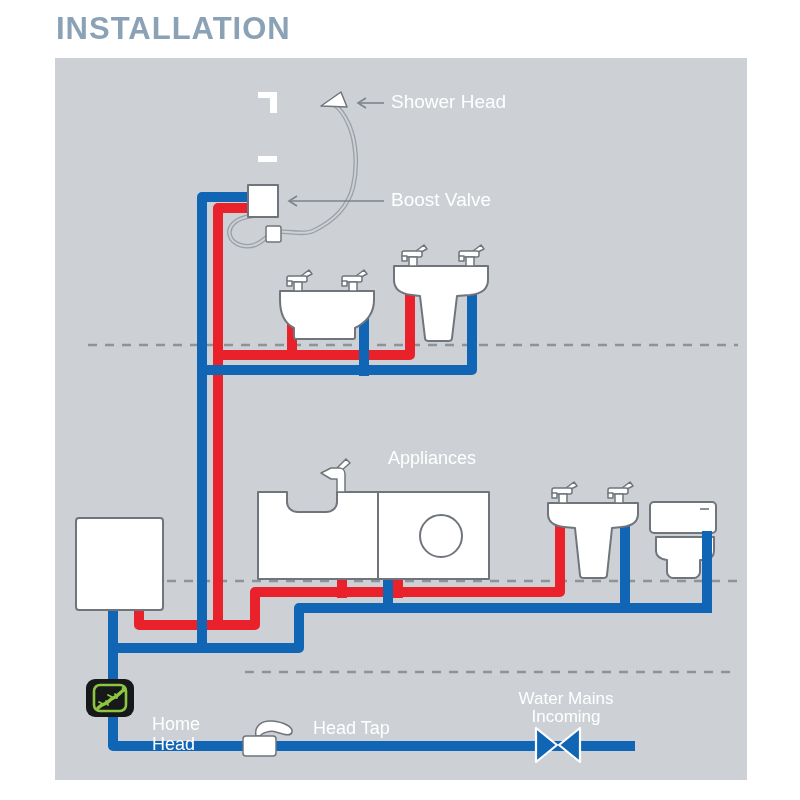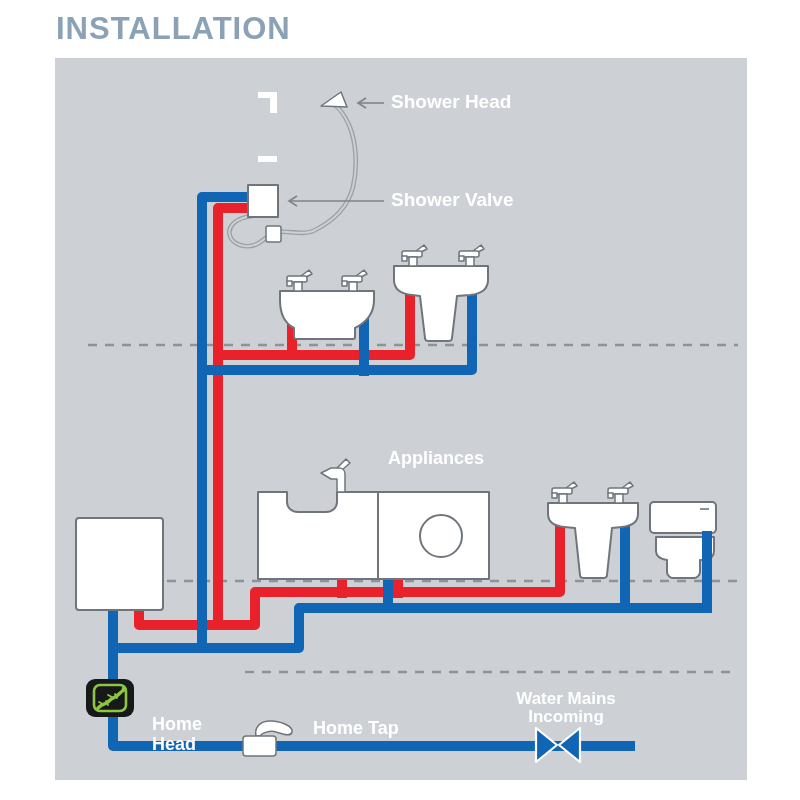--- a/index.html
+++ b/index.html
@@ -19,21 +19,21 @@
     position:absolute;left:56px;top:11px;
     font-size:31px;font-weight:bold;letter-spacing:1px;
     color:var(--title-text);
   }
   .panel{
     position:absolute;left:55px;top:58px;width:692px;height:722px;
     background:var(--panel-bg);
   }
   svg{position:absolute;left:0;top:0;}
   .lbl{
-    position:absolute;color:var(--label-text);font-weight:bold;
+    position:absolute;color:var(--label-text);font-weight:normal;
     font-size:18px;line-height:20px;white-space:nowrap;
   }
   .lbl-lg{font-size:19px;}
   .lbl-center{text-align:center;white-space:normal;font-size:17px;line-height:18px;}
   
   .pipe{fill:none;stroke-width:10;stroke-linejoin:round;stroke-linecap:butt;}
   .pc{stroke:var(--cold-pipe);}
   .ph{stroke:var(--hot-pipe);}
   .dashline{stroke:var(--dash);stroke-width:2.4;stroke-dasharray:9 8;fill:none;}
   .fx{fill:#ffffff;stroke:var(--outline);stroke-width:2;stroke-linejoin:round;}
@@ -160,25 +160,25 @@
 
     <g>
       <line class="ann" x1="359" y1="103" x2="384" y2="103"></line>
       <polyline class="ann" points="366,98 358,103 366,108"></polyline>
       <line class="ann" x1="290" y1="201" x2="384" y2="201"></line>
       <polyline class="ann" points="297,196 289,201 297,206"></polyline>
     </g>
   </svg>
 
   <div class="lbl lbl-lg" style="left:391px;top:92px;">Shower Head</div>
-  <div class="lbl lbl-lg" style="left:391px;top:190px;">Shower Valve</div>
+  <div class="lbl lbl-lg" style="left:391px;top:190px;">Boost Valve</div>
   <div class="lbl" style="left:388px;top:448px;">Appliances</div>
   <div class="lbl" style="left:152px;top:714px;">
     <div>Home</div>
     <div>Head</div>
   </div>
-  <div class="lbl" style="left:313px;top:718px;">Home Tap</div>
+  <div class="lbl" style="left:313px;top:718px;">Head Tap</div>
   <div class="lbl lbl-center" style="left:456px;top:690px;width:220px;">
     <div>Water Mains</div>
     <div>Incoming</div>
   </div>
 
 </div>
 
 </body></html>

